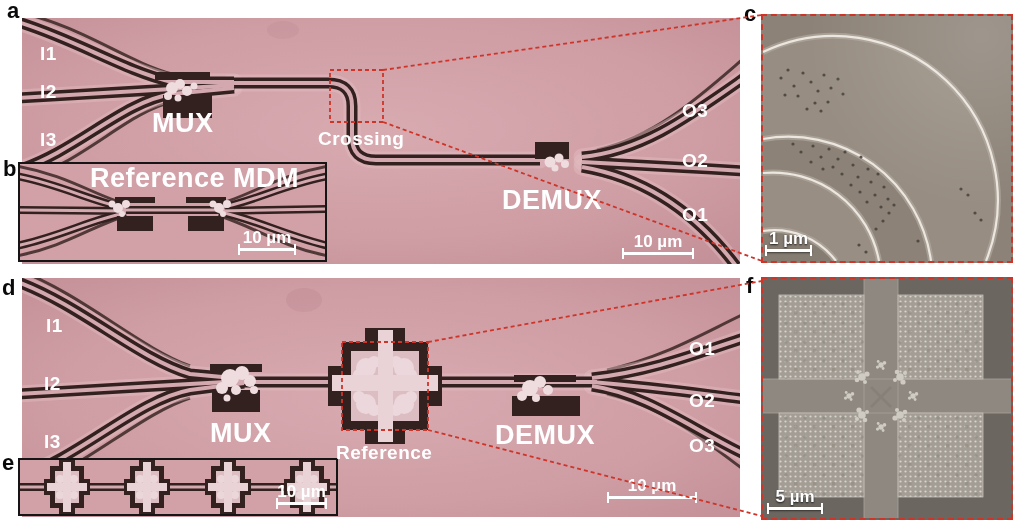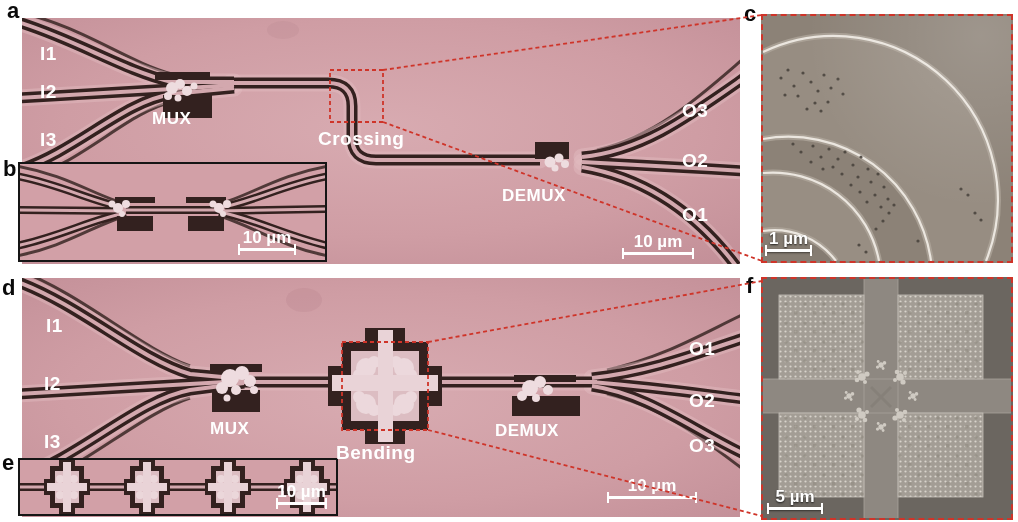--- a/index.html
+++ b/index.html
@@ -3,21 +3,21 @@
 <meta charset="utf-8">
 <style>
   html,body{margin:0;padding:0;background:#ffffff;font-family:"Liberation Sans",sans-serif;}
   #stage{position:relative;width:1018px;height:522px;background:#ffffff;overflow:hidden;}
   .panel{position:absolute;overflow:hidden;}
   .panel svg{display:block;width:100%;height:100%;}
   .inset{border:2px solid #151515;box-sizing:border-box;}
   .semframe{border:2px dashed #cf3429;box-sizing:border-box;background:#8c8277;}
   .letter{position:absolute;color:#0a0a0a;font-weight:bold;font-size:22px;line-height:1;z-index:6;}
   .lab{position:absolute;color:#ffffff;font-weight:bold;font-size:19px;line-height:1;white-space:nowrap;z-index:5;letter-spacing:.5px;}
-  .lab.big{font-size:17px;}
+  .lab.big{font-size:27px;}
   .scalebar{position:absolute;display:flex;flex-direction:column;align-items:center;gap:2px;z-index:5;}
   .scalebar .txt{color:#fff;font-weight:bold;font-size:17px;line-height:1;white-space:nowrap;}
   .scalebar .bar{position:relative;height:3px;background:#fff;width:100%;}
   .scalebar .bar::before,.scalebar .bar::after{content:"";position:absolute;top:-4px;width:2px;height:11px;background:#fff;}
   .scalebar .bar::before{left:0;} .scalebar .bar::after{right:0;}
   .scalebar.shadowed .txt{text-shadow:0 1px 2px rgba(0,0,0,.75);}
   .scalebar.shadowed .bar{box-shadow:0 1px 2px rgba(0,0,0,.5);}
   #overlay{position:absolute;left:0;top:0;z-index:7;pointer-events:none;}
   
   .glow{fill:none;stroke:#e2bcc2;stroke-width:17;opacity:.45;stroke-linecap:round;}
@@ -427,26 +427,27 @@
   <span class="lab" style="left:40px;top:44px">I1</span>
   <span class="lab" style="left:40px;top:82px">I2</span>
   <span class="lab" style="left:40px;top:130px">I3</span>
   <span class="lab big" style="left:152px;top:110px">MUX</span>
   <span class="lab" style="left:318px;top:129px">Crossing</span>
   <span class="lab big" style="left:502px;top:187px">DEMUX</span>
   <span class="lab" style="left:682px;top:101px">O3</span>
   <span class="lab" style="left:682px;top:151px">O2</span>
   <span class="lab" style="left:682px;top:205px">O1</span>
 
+  <span class="lab big" style="left:90px;top:165px;z-index:4">Reference MDM</span>
 
   <span class="lab" style="left:46px;top:316px">I1</span>
   <span class="lab" style="left:44px;top:374px">I2</span>
   <span class="lab" style="left:44px;top:432px">I3</span>
   <span class="lab big" style="left:210px;top:420px">MUX</span>
-  <span class="lab" style="left:336px;top:443px">Bending</span>
+  <span class="lab" style="left:336px;top:443px">Reference</span>
   <span class="lab big" style="left:495px;top:422px">DEMUX</span>
   <span class="lab" style="left:689px;top:339px">O1</span>
   <span class="lab" style="left:689px;top:391px">O2</span>
   <span class="lab" style="left:689px;top:436px">O3</span>
 
   <div class="scalebar" style="left:622px;top:233px;width:72px">
     <span class="txt">10 µm</span>
       <div class="bar"></div>
   </div>
   <div class="scalebar" style="left:238px;top:229px;width:58px;z-index:4">

